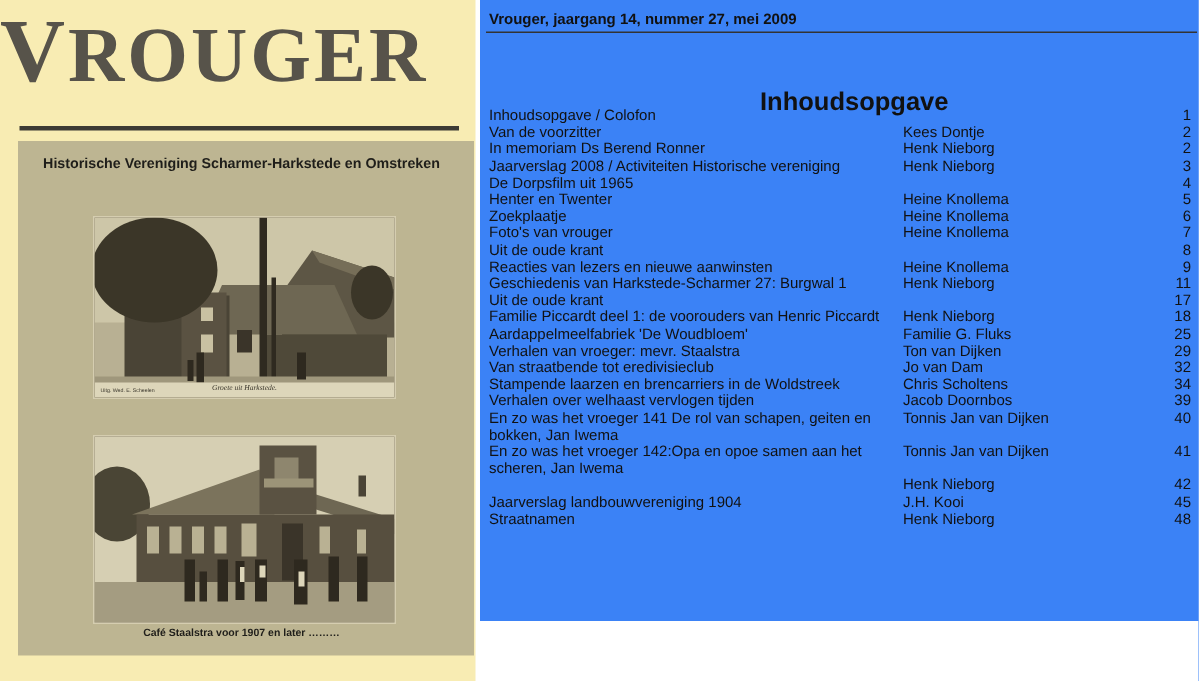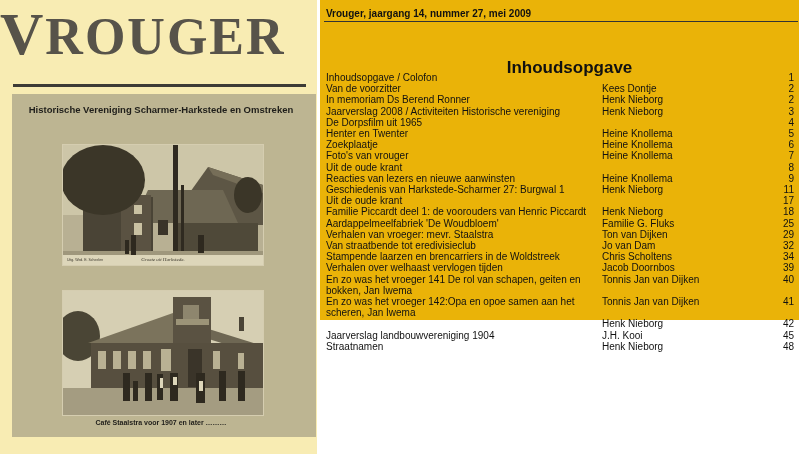--- a/index.html
+++ b/index.html
@@ -17,21 +17,21 @@
   .panel { position:absolute; left:12px; top:94px; width:304px; height:343px; background:#bdb592; }
   .society { position:absolute; left:0; top:10px; width:298px; text-align:center; font-weight:bold; font-size:9.5px; color:#1f1e1a; }
   .photo { position:absolute; border:1px solid #d5cdb0; background:#8e866e; overflow:hidden; }
   .photo-top { left:50px; top:50px; width:200px; height:120px; }
   .photo-bottom { left:50px; top:196px; width:200px; height:124px; }
   .photo-caption { position:absolute; left:0; top:325px; width:298px; text-align:center; font-weight:bold; font-size:7px; color:#1f1e1a; }
   .photo-sub { position:absolute; bottom:3px; left:0; width:100%; text-align:center; font-family:"Liberation Serif", serif; font-style:italic; font-size:5px; color:#3a362c; }
   .photo-credit { position:absolute; bottom:3px; left:4px; font-size:3.5px; color:#3a362c; }
 
   
-  .page { position:absolute; left:320px; top:0; width:479px; height:320px; background:#eab308; }
+  .page { position:absolute; left:320px; top:0; width:479px; height:414px; background:#3b82f6; }
   .running-head { position:absolute; left:6px; top:8px; font-weight:bold; font-size:10px; color:#111; }
   .head-rule { position:absolute; left:4px; top:21px; width:474px; height:1px; background:#333; }
   .toc-title { position:absolute; left:0; top:42px; width:479px; text-align:center; font-weight:bold; font-size:17px; color:#111; padding-left:20px; box-sizing:border-box;margin-top:16px; }
   .toc { position:absolute; left:6px; top:72px; width:468px; }
   .toc-row { position:relative; font-size:10px; line-height:11.2px; color:#111; min-height:11.2px; }
   .toc-row .title { display:block; width:272px; }
   .toc-row .author { position:absolute; left:276px; top:0; }
   .toc-row .pg { position:absolute; right:0; top:0; text-align:right; }
   .toc-row.wrap .author, .toc-row.wrap .pg { top:0; }
 </style>

